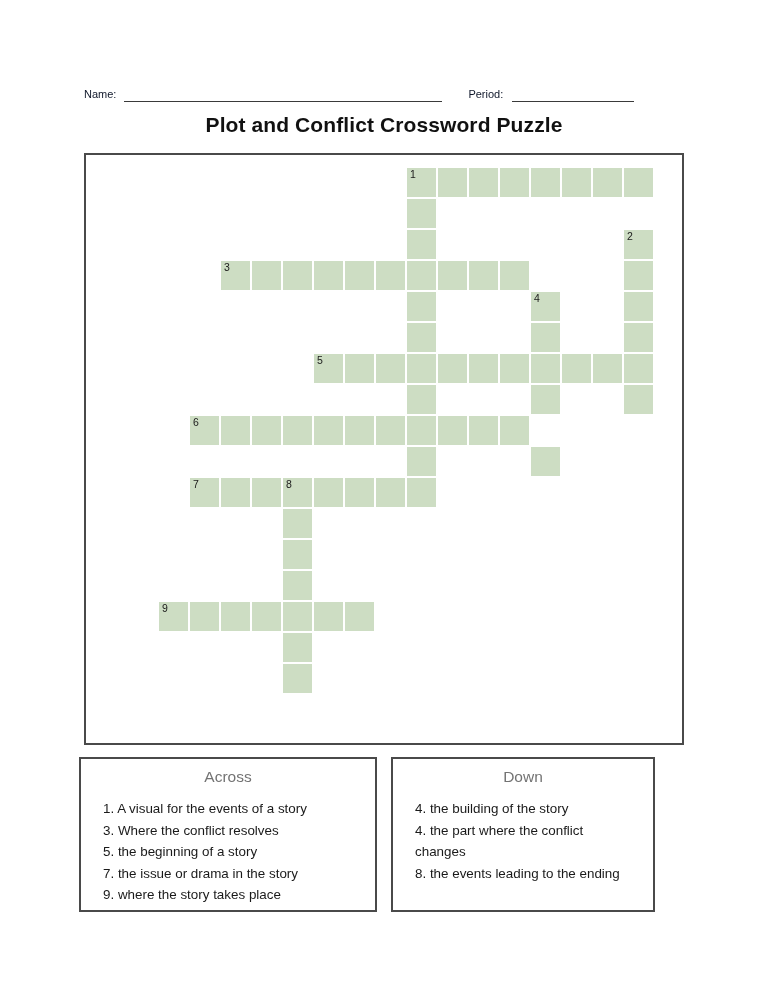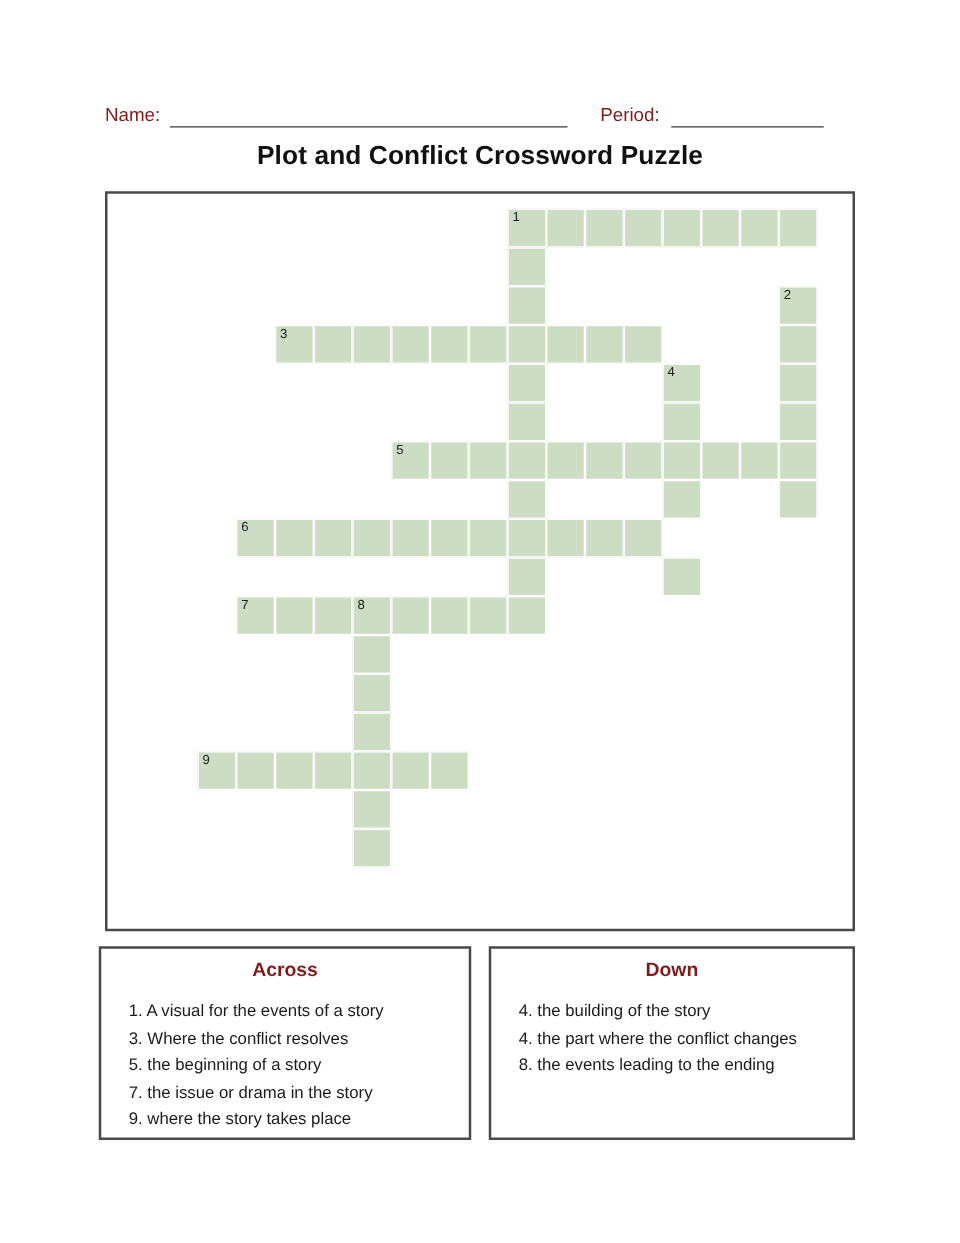--- a/index.html
+++ b/index.html
@@ -24,22 +24,22 @@
   .name-row {
     position: absolute;
     left: 84px;
     top: 78px;
     width: 600px;
     height: 24px;
     display: flex;
     align-items: flex-end;
   }
   .field-label {
-    font-size: 15px;
-    color: #7f1d1d;
+    font-size: 11px;
+    color: #0f172a;
     line-height: 1;
     padding-bottom: 2px;
     white-space: nowrap;
   }
   .rule {
     border-bottom: 1.3px solid #3a3a3a;
     height: 17px;
   }
   .rule.name-rule { width: 318px; margin-left: 8px; }
   .spacer-gap { width: 26px; }
@@ -92,27 +92,27 @@
 
   
   .clue-box {
     position: absolute;
     top: 757px;
     border: 2px solid #4a4a4a;
     box-sizing: border-box;
     padding: 9px 10px 10px 10px;
   }
   .clue-box.across { left: 79px; width: 298px; height: 155px; }
-  .clue-box.down   { left: 391px; width: 293px; height: 155px; }
+  .clue-box.down   { left: 391px; width: 264px; height: 155px; }
   .clue-title {
     text-align: center;
     font-size: 15.5px;
-    font-weight: bold;
+    font-weight: normal;
     margin-bottom: 6px;
-    color: #7f1d1d;
+    color: #737373;
   }
   .clue-list {
     list-style: none;
     margin: 12px;
     padding: 0;
   }
   .clue-list li {
     font-size: 13.4px;
     line-height: 21.5px;
     color: #1a1a1a;

